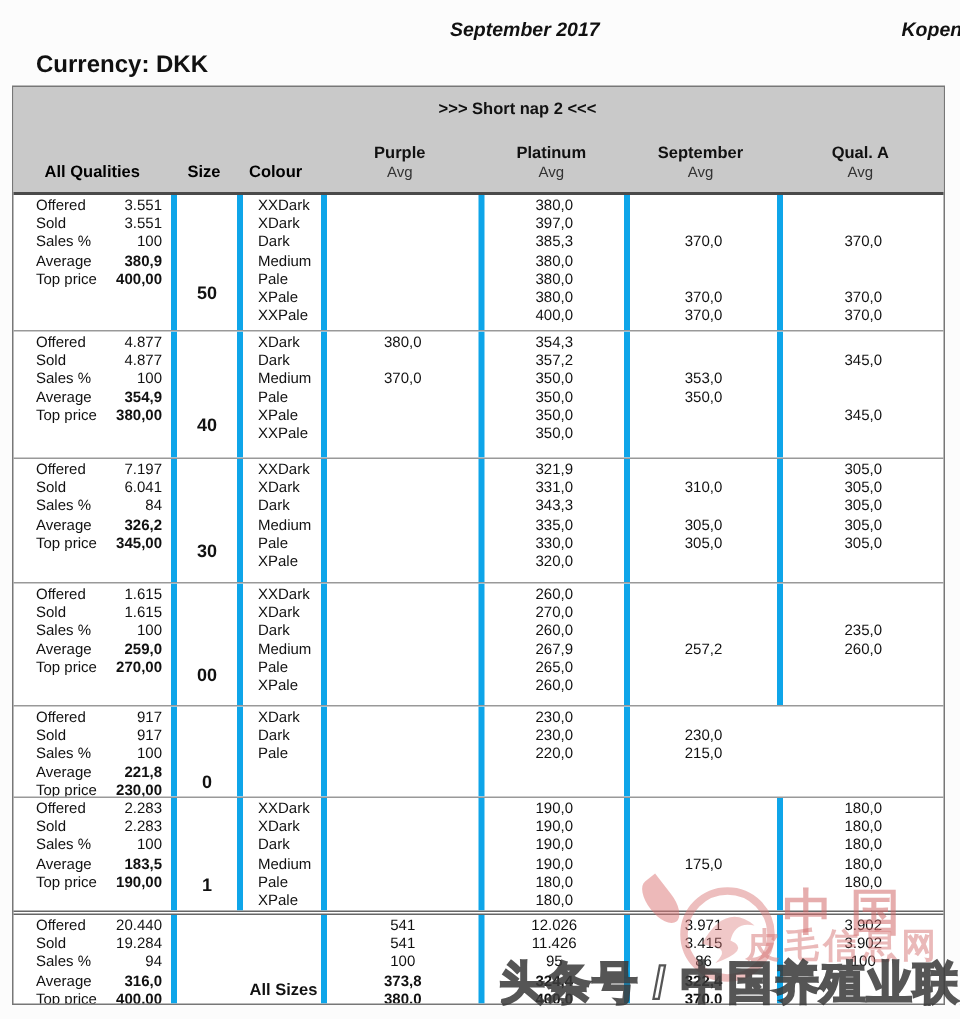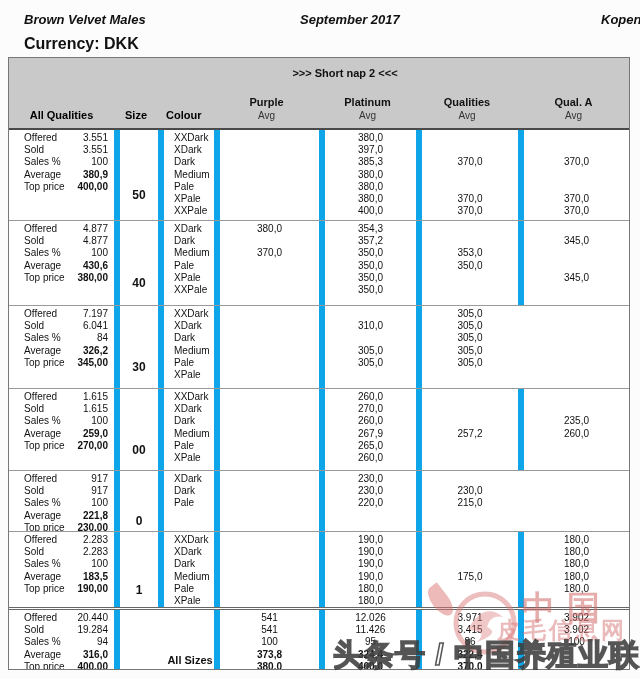--- a/index.html
+++ b/index.html
@@ -19,21 +19,21 @@
   .band-cell .nm{font-size:11px;font-weight:bold;line-height:13px;min-height:13px;}
   .band-cell .sub{font-size:10px;color:#333;line-height:13px;}
   .band-cell.lead .sub{font-weight:bold;font-size:11px;color:#000;}
   .band-cell.colour-h{text-align:left;padding-left:8px;}
   
   .block{display:grid;grid-template-columns:105px 44px 56px 105px 97px 102px 111px;
          border-top:1px solid #999;box-sizing:border-box;overflow:hidden;}
   .block.first{border-top:none;}
   .block.allsizes{border-top:3px double #666;}
   .cell{box-sizing:border-box;padding-top:2px;overflow:hidden;}
-  .cell + .cell{border-left:6px solid #0ea5e9;}
+  .cell + .cell{border-left:4px solid #0ea5e9;}
   .c-stats{padding-left:15px;padding-right:6px;}
   .stat-line{display:flex;justify-content:space-between;font-size:10px;line-height:12.2px;height:12.2px;}
   .stat-line .stat-value.b{font-weight:bold;}
   .c-size{display:flex;align-items:center;justify-content:center;padding-top:0;}
   .size-num{font-size:12px;font-weight:bold;margin-top:40px;}
   .size-num.as{font-size:11px;}
   .c-colour{padding-left:10px;}
   .row{font-size:10px;line-height:12.2px;height:12.2px;white-space:nowrap;}
   .c-price .row{text-align:center;}
   .c-price .row.b{font-weight:bold;}
@@ -48,21 +48,20 @@
            color:rgba(213,115,115,.5);white-space:nowrap;}
   .wm-gray{position:absolute;left:333px;top:635px;z-index:6;font-size:30px;font-weight:bold;
            letter-spacing:1px;white-space:nowrap;color:rgba(255,255,255,.15);
            -webkit-text-stroke:1.5px rgba(55,55,55,.85);pointer-events:none;}
 </style>
 </head>
 <body>
 
 <div class="page">
 
-  <div class="doc-title">Brown Velvet Males</div>
   <div class="doc-date">September 2017</div>
   <div class="doc-house">Kopenhagen Fur</div>
   <div class="doc-currency">Currency: DKK</div>
 
   <div class="sheet">
     <div class="band">
       <div class="band-title">&gt;&gt;&gt; Short nap 2 &lt;&lt;&lt;</div>
       <div class="band-cols">
         <div class="band-cell lead">
           <div class="nm"></div>
@@ -78,21 +77,21 @@
         </div>
         <div class="band-cell">
           <div class="nm">Purple</div>
           <div class="sub">Avg</div>
         </div>
         <div class="band-cell">
           <div class="nm">Platinum</div>
           <div class="sub">Avg</div>
         </div>
         <div class="band-cell">
-          <div class="nm">Qualities</div>
+          <div class="nm">September</div>
           <div class="sub">Avg</div>
         </div>
         <div class="band-cell">
           <div class="nm">Qual. A</div>
           <div class="sub">Avg</div>
         </div>
       </div>
     </div>
     <div id="table-body">
         <div class="block first" style="height: 90px;">
@@ -176,21 +175,21 @@
             <div class="stat-line">
               <span class="stat-label">Sold</span>
               <span class="stat-value">4.877</span>
             </div>
             <div class="stat-line">
               <span class="stat-label">Sales %</span>
               <span class="stat-value">100</span>
             </div>
             <div class="stat-line">
               <span class="stat-label">Average</span>
-              <span class="stat-value b">430,6</span>
+              <span class="stat-value b">354,9</span>
             </div>
             <div class="stat-line">
               <span class="stat-label">Top price</span>
               <span class="stat-value b">380,00</span>
             </div>
           </div>
           <div class="cell c-size">
             <span class="size-num">40</span>
           </div>
           <div class="cell c-colour">
@@ -270,20 +269,28 @@
           </div>
           <div class="cell c-price">
             <div class="row"></div>
             <div class="row"></div>
             <div class="row"></div>
             <div class="row"></div>
             <div class="row"></div>
             <div class="row"></div>
           </div>
           <div class="cell c-price">
+            <div class="row">321,9</div>
+            <div class="row">331,0</div>
+            <div class="row">343,3</div>
+            <div class="row">335,0</div>
+            <div class="row">330,0</div>
+            <div class="row">320,0</div>
+          </div>
+          <div class="cell c-price">
             <div class="row"></div>
             <div class="row">310,0</div>
             <div class="row"></div>
             <div class="row">305,0</div>
             <div class="row">305,0</div>
             <div class="row"></div>
           </div>
           <div class="cell c-price">
             <div class="row">305,0</div>
             <div class="row">305,0</div>

